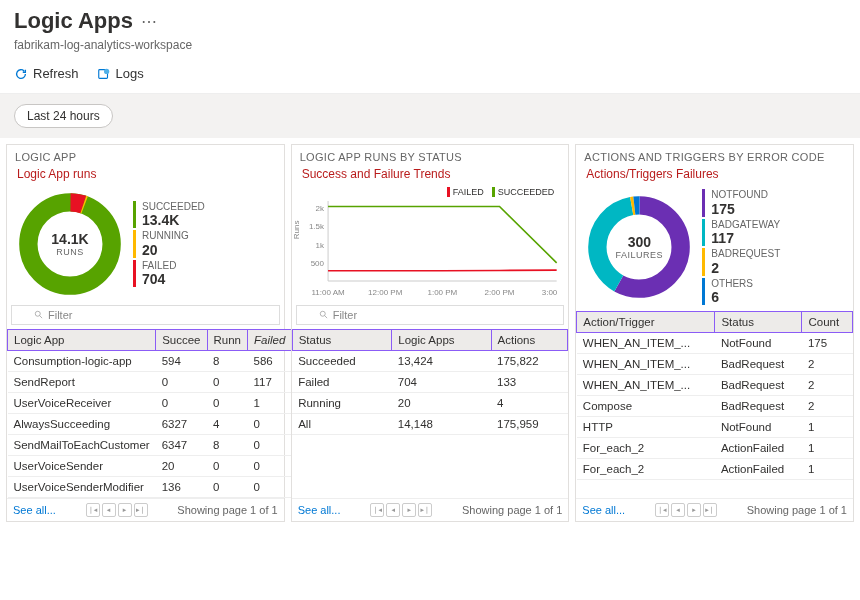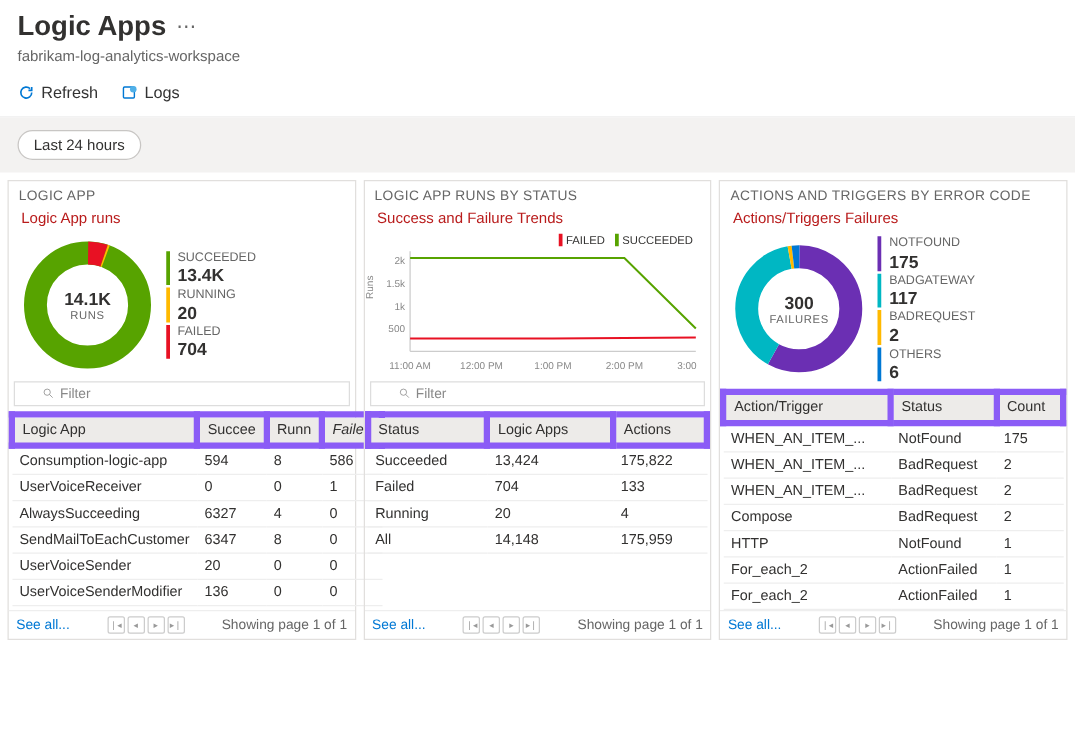--- a/index.html
+++ b/index.html
@@ -32,21 +32,21 @@
 .li-val { font-size: 14px; font-weight: 600; }
 .chart { flex: 1; height: 110px; position: relative; }
 .chart svg { width: 100%; height: 100%; }
 .chart-legend { position: absolute; top: -2px; right: 6px; display: flex; gap: 8px; font-size: 9px; }
 .chip { display: flex; align-items: center; gap: 3px; }
 .sq { width: 3px; height: 10px; }
 .axis-lbl { position: absolute; left: -4px; top: 50%; transform: rotate(-90deg) translateX(50%); transform-origin: left; font-size: 8px; color: #888; }
 .filterbox { display: flex; align-items: center; gap: 4px; padding: 3px 22px; border: 1px solid #ddd; margin: 0 4px 4px; font-size: 11px; color: #888; }
 .filterbox svg { width: 10px; height: 10px; }
 table { width: 100%; border-collapse: collapse; font-size: 11.5px; }
-th { background: #edebe9; text-align: left; padding: 4px 6px; font-weight: 400; border: 5px solid #8b5cf6; white-space: nowrap; overflow: hidden; text-overflow: ellipsis; }
+th { background: #edebe9; text-align: left; padding: 4px 6px; font-weight: 400; border: 1px solid #8b5cf6; white-space: nowrap; overflow: hidden; text-overflow: ellipsis; }
 td { padding: 4px 6px; border-bottom: 1px solid #eee; white-space: nowrap; overflow: hidden; text-overflow: ellipsis; }
 .panel-ft { display: flex; align-items: center; justify-content: space-between; padding: 4px 6px; border-top: 1px solid #eee; font-size: 11px; margin-top: auto; }
 .see { color: #0078d4; cursor: pointer; }
 .pagers { display: flex; gap: 2px; }
 .pbtn { width: 14px; height: 14px; border: 1px solid #ccc; border-radius: 2px; display: flex; align-items: center; justify-content: center; font-size: 7px; color: #999; cursor: pointer; }
 .pg { color: #666; }
 .it { font-style: italic; }
 .rlbl { font-size: 8px; fill: #888; }
 </style>
 </head>
@@ -136,20 +136,26 @@
             <th>Runn</th>
             <th class="it">Failed</th>
           </tr>
         </thead>
       <tbody id="p1b">
           <tr>
             <td>Consumption-logic-app</td>
             <td>594</td>
             <td>8</td>
             <td>586</td>
+          </tr>
+          <tr>
+            <td>SendReport</td>
+            <td>0</td>
+            <td>0</td>
+            <td>117</td>
           </tr>
           <tr>
             <td>UserVoiceReceiver</td>
             <td>0</td>
             <td>0</td>
             <td>1</td>
           </tr>
           <tr>
             <td>AlwaysSucceeding</td>
             <td>6327</td>

